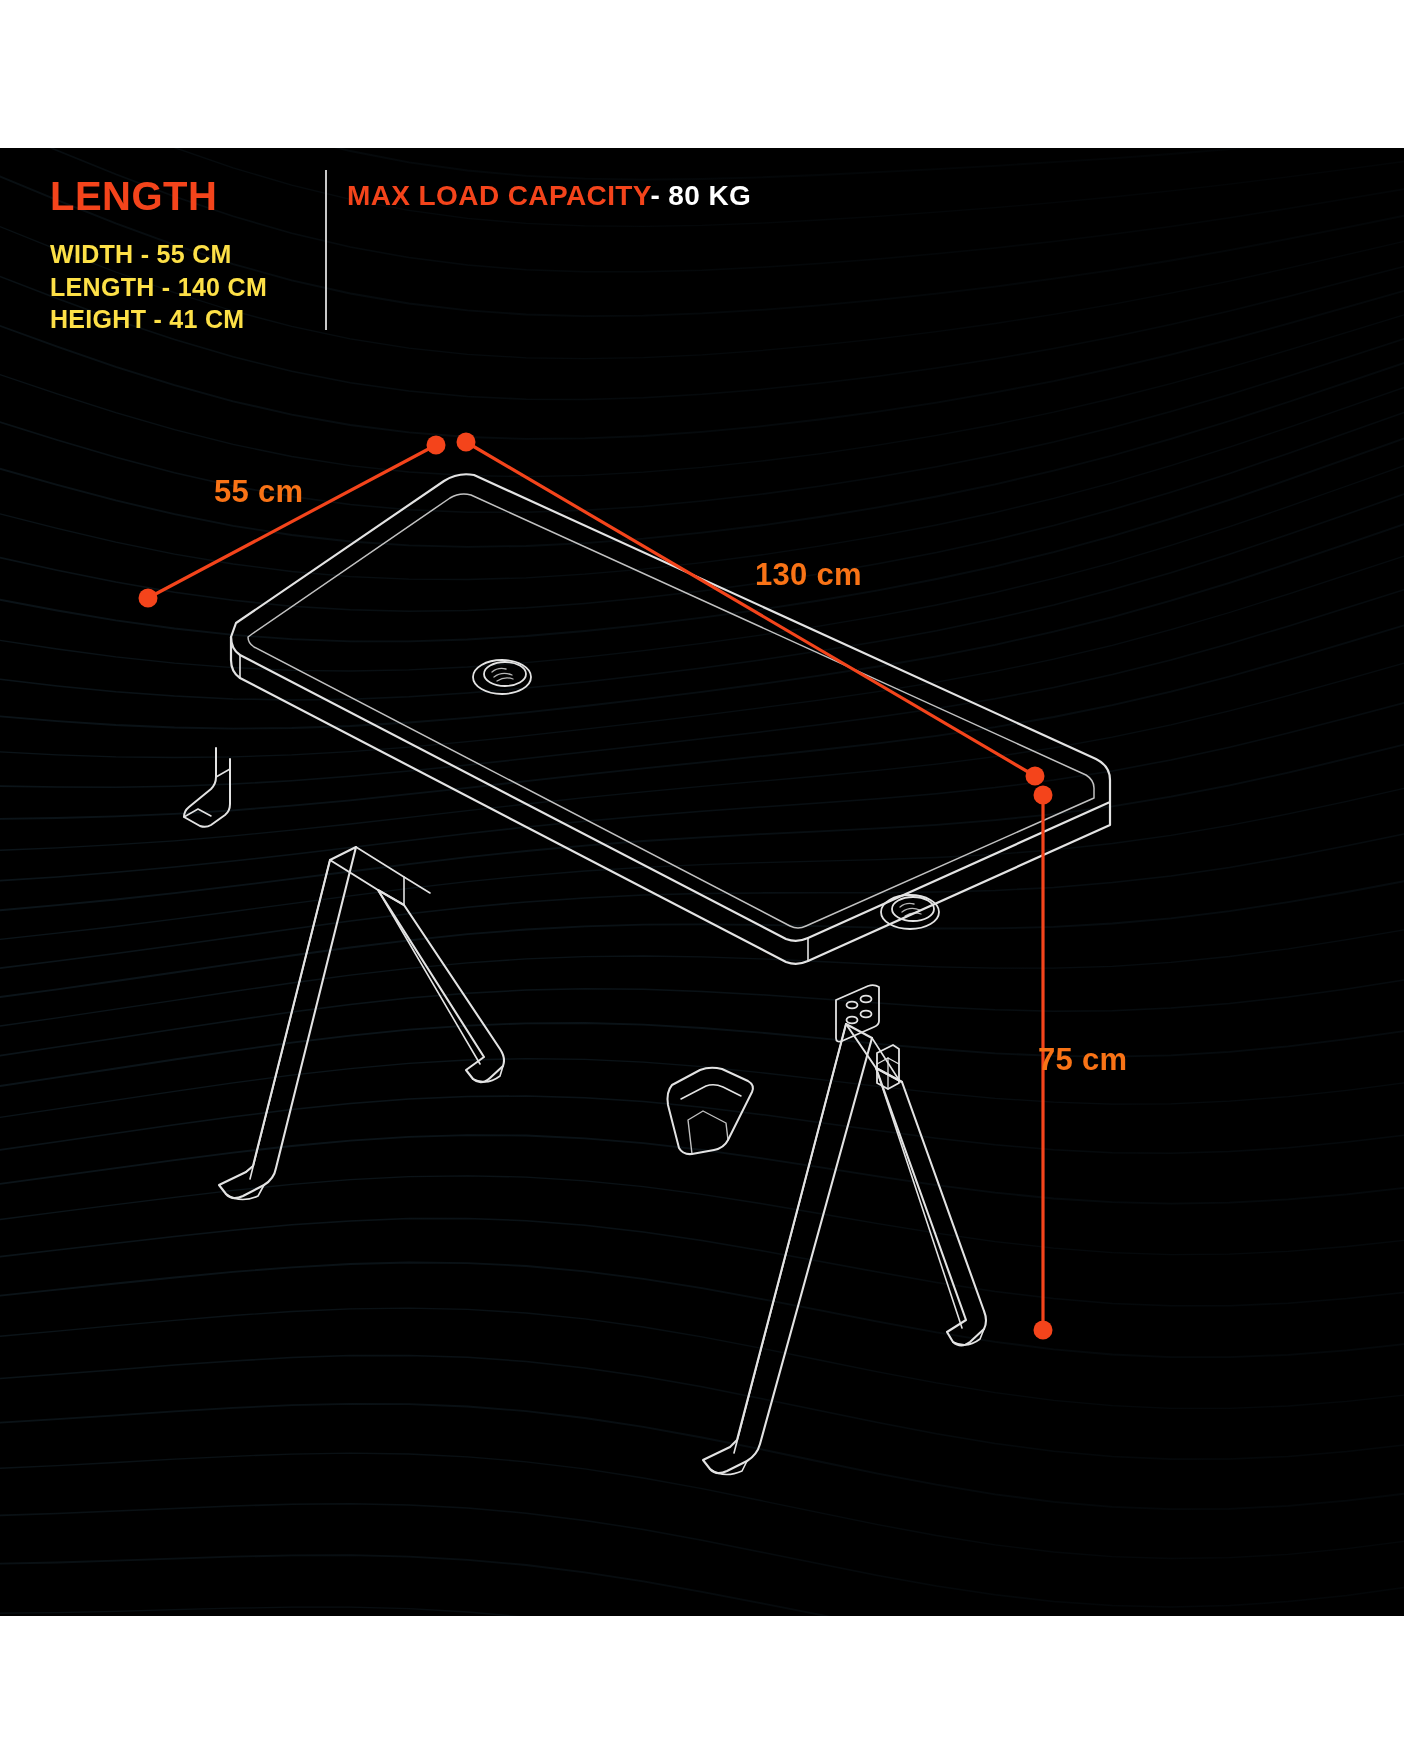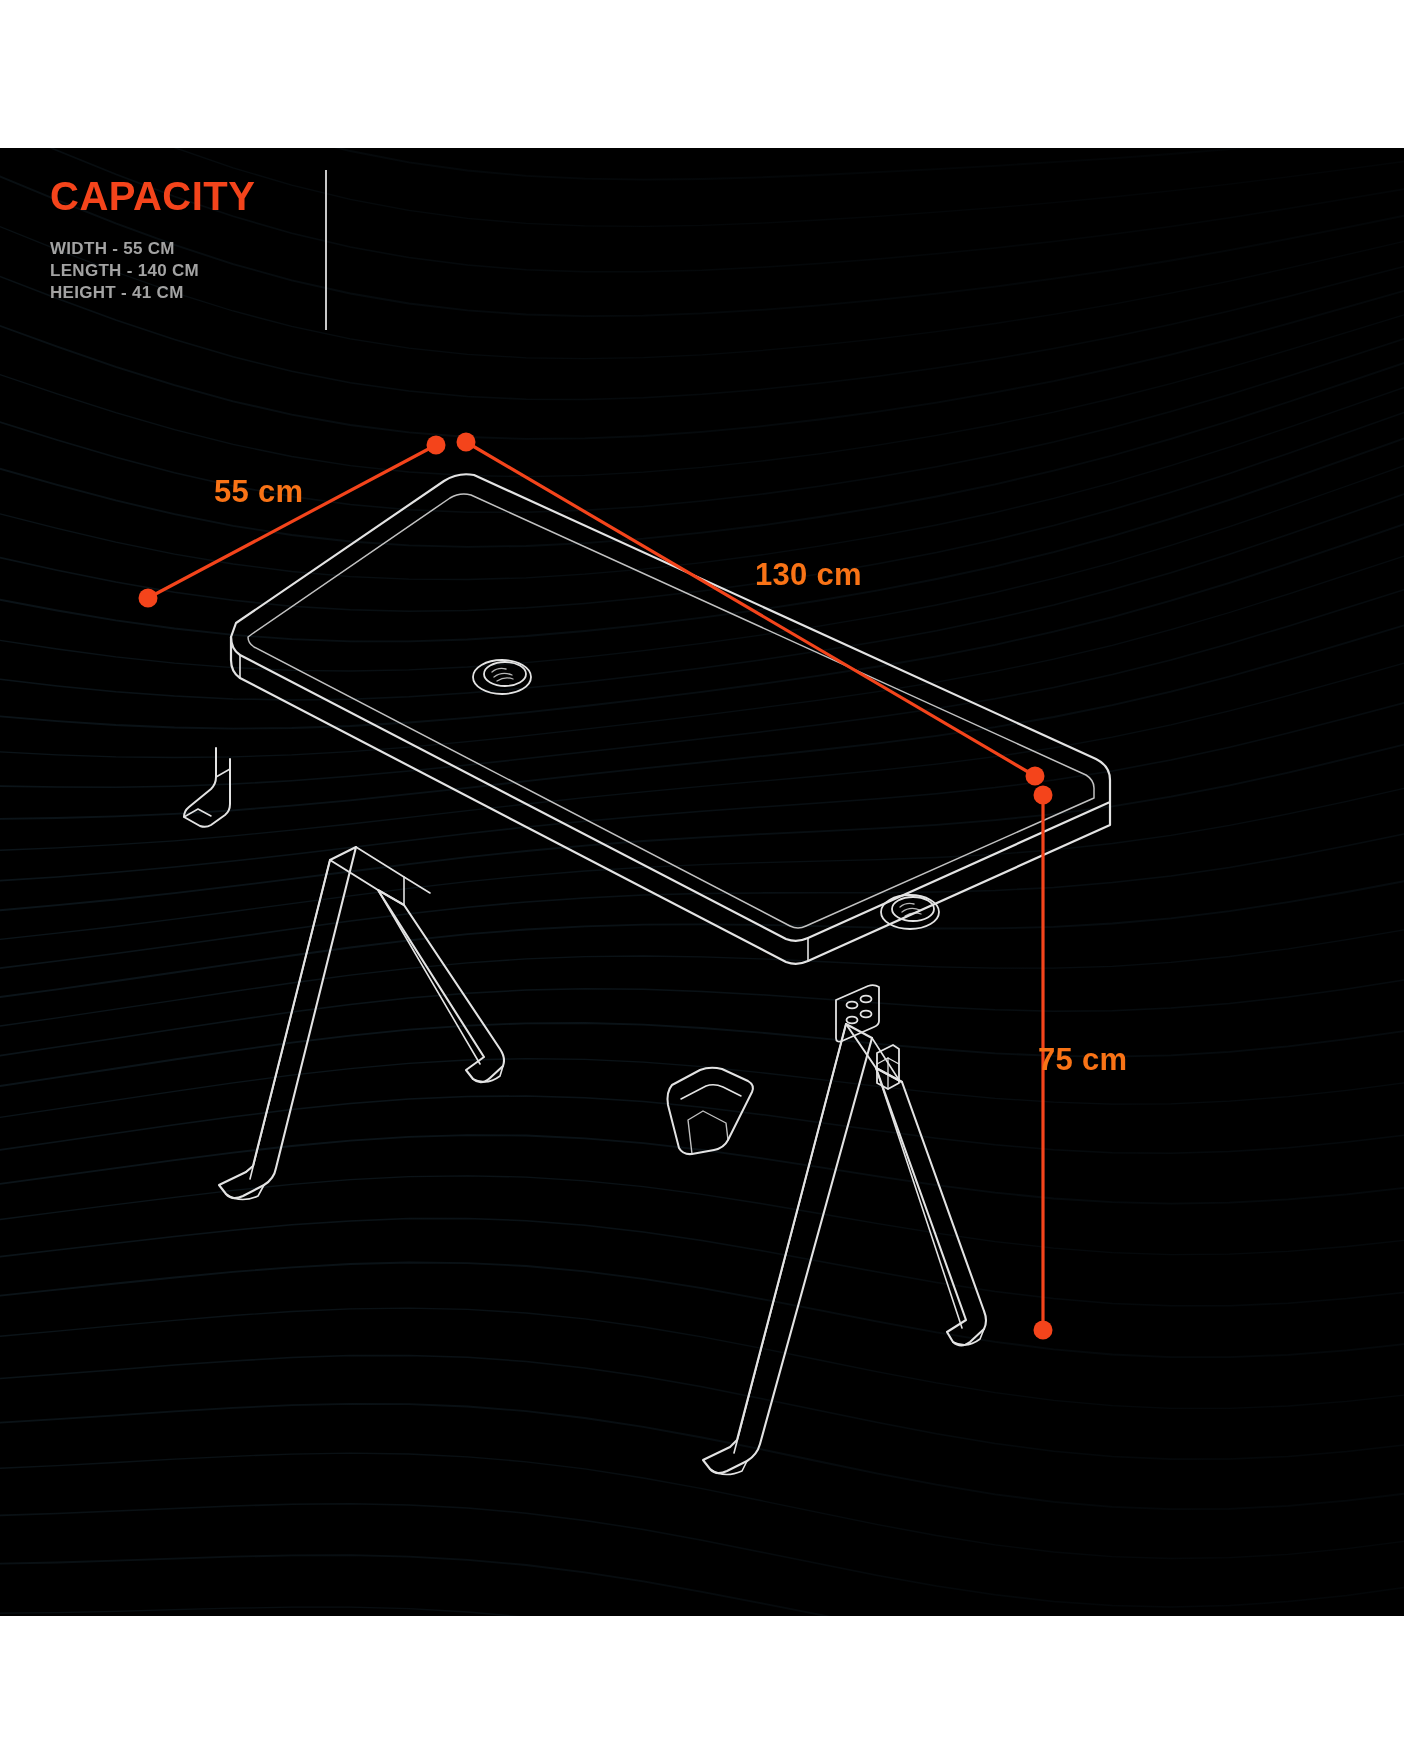--- a/index.html
+++ b/index.html
@@ -17,21 +17,21 @@
   #bgwaves{position:absolute;left:0;top:0;width:100%;height:100%;}
 
   
   #header{position:absolute;left:0;top:0;width:100%;height:200px;}
   .hdr-left{position:absolute;left:50px;top:28px;}
   .hdr-title{
     color:#f4441b;font-size:40px;font-weight:bold;letter-spacing:0.5px;
     line-height:1;margin:0 0 22px 0;font-family:"Liberation Sans",sans-serif;
   }
   .dim-line{
-    color:#a3a3a3;font-size:17px;font-weight:bold;line-height:1.30;
+    color:#fde047;font-size:25px;font-weight:bold;line-height:1.30;
     letter-spacing:0.3px;white-space:nowrap;
   }
   .hdr-divider{
     position:absolute;left:325px;top:22px;width:2px;height:160px;background:#c9c9c9;
   }
   .hdr-right{position:absolute;left:347px;top:32px;white-space:nowrap;}
   .cap-label{color:#f4441b;font-size:28px;font-weight:bold;letter-spacing:0.4px;}
   .cap-value{color:#ffffff;font-size:28px;font-weight:bold;letter-spacing:0.4px;}
 
   
@@ -109,28 +109,31 @@
             <path d="M -60.0,1464.8 L -1.4,1465.2 L 57.2,1464.6 L 115.8,1463.4 L 174.5,1461.7 L 233.1,1460.2 L 291.7,1459.2 L 350.3,1459.2 L 408.9,1460.7 L 467.5,1464.0 L 526.2,1469.2 L 584.8,1476.3 L 643.4,1485.1 L 702.0,1495.2 L 760.6,1506.1 L 819.2,1517.2 L 877.8,1527.7 L 936.5,1537.0 L 995.1,1544.5 L 1053.7,1549.7 L 1112.3,1552.4 L 1170.9,1552.3 L 1229.5,1549.5 L 1288.2,1544.3 L 1346.8,1536.8 L 1405.4,1527.6 L 1464.0,1516.9" fill="none" stroke-width="1.30" opacity="0.44"></path>
             <path d="M -60.0,1514.5 L -1.4,1515.6 L 57.2,1515.6 L 115.8,1514.8 L 174.5,1513.5 L 233.1,1512.2 L 291.7,1511.4 L 350.3,1511.5 L 408.9,1513.0 L 467.5,1516.2 L 526.2,1521.3 L 584.8,1528.1 L 643.4,1536.6 L 702.0,1546.3 L 760.6,1556.6 L 819.2,1567.0 L 877.8,1576.8 L 936.5,1585.3 L 995.1,1591.9 L 1053.7,1596.3 L 1112.3,1598.1 L 1170.9,1597.1 L 1229.5,1593.6 L 1288.2,1587.6 L 1346.8,1579.5 L 1405.4,1569.6 L 1464.0,1558.4" fill="none" stroke-width="1.55" opacity="0.41"></path>
             <path d="M -60.0,1565.0 L -1.4,1566.7 L 57.2,1567.2 L 115.8,1566.7 L 174.5,1565.7 L 233.1,1564.6 L 291.7,1563.9 L 350.3,1564.0 L 408.9,1565.4 L 467.5,1568.4 L 526.2,1573.2 L 584.8,1579.7 L 643.4,1587.7 L 702.0,1596.8 L 760.6,1606.4 L 819.2,1616.0 L 877.8,1625.0 L 936.5,1632.5 L 995.1,1638.3 L 1053.7,1641.7 L 1112.3,1642.5 L 1170.9,1640.7 L 1229.5,1636.4 L 1288.2,1629.6 L 1346.8,1620.8 L 1405.4,1610.3 L 1464.0,1598.6" fill="none" stroke-width="1.80" opacity="0.39"></path>
             <path d="M -60.0,1616.1 L -1.4,1618.3 L 57.2,1619.2 L 115.8,1619.0 L 174.5,1618.2 L 233.1,1617.1 L 291.7,1616.3 L 350.3,1616.4 L 408.9,1617.6 L 467.5,1620.3 L 526.2,1624.7 L 584.8,1630.7 L 643.4,1638.1 L 702.0,1646.5 L 760.6,1655.4 L 819.2,1664.2 L 877.8,1672.2 L 936.5,1678.8 L 995.1,1683.5 L 1053.7,1685.9 L 1112.3,1685.8 L 1170.9,1683.1 L 1229.5,1677.9 L 1288.2,1670.4 L 1346.8,1660.9 L 1405.4,1649.8 L 1464.0,1637.6" fill="none" stroke-width="1.30" opacity="0.36"></path>
           </g>
       </g>
     </svg>
 
     <div id="header">
       <div class="hdr-left">
-        <div class="hdr-title">CAPACITY</div>
+        <div class="hdr-title">LENGTH</div>
         <div class="dim-line">WIDTH - 55 CM</div>
         <div class="dim-line">LENGTH - 140 CM</div>
         <div class="dim-line">HEIGHT - 41 CM</div>
       </div>
 
       <div class="hdr-divider"></div>
 
+      <div class="hdr-right">
+        <span class="cap-label">MAX LOAD CAPACITY</span><span class="cap-value">- 80 KG</span>
+      </div>
     </div>
 
     <svg id="drawing" viewBox="0 0 1404 1468">
       <g fill="none" stroke="#e3e3e3" stroke-width="2.2" stroke-linejoin="round" stroke-linecap="round">
 
         <path d="
           M 236,475
           L 444,333
           Q 458,324 474,327
           L 1096,611

